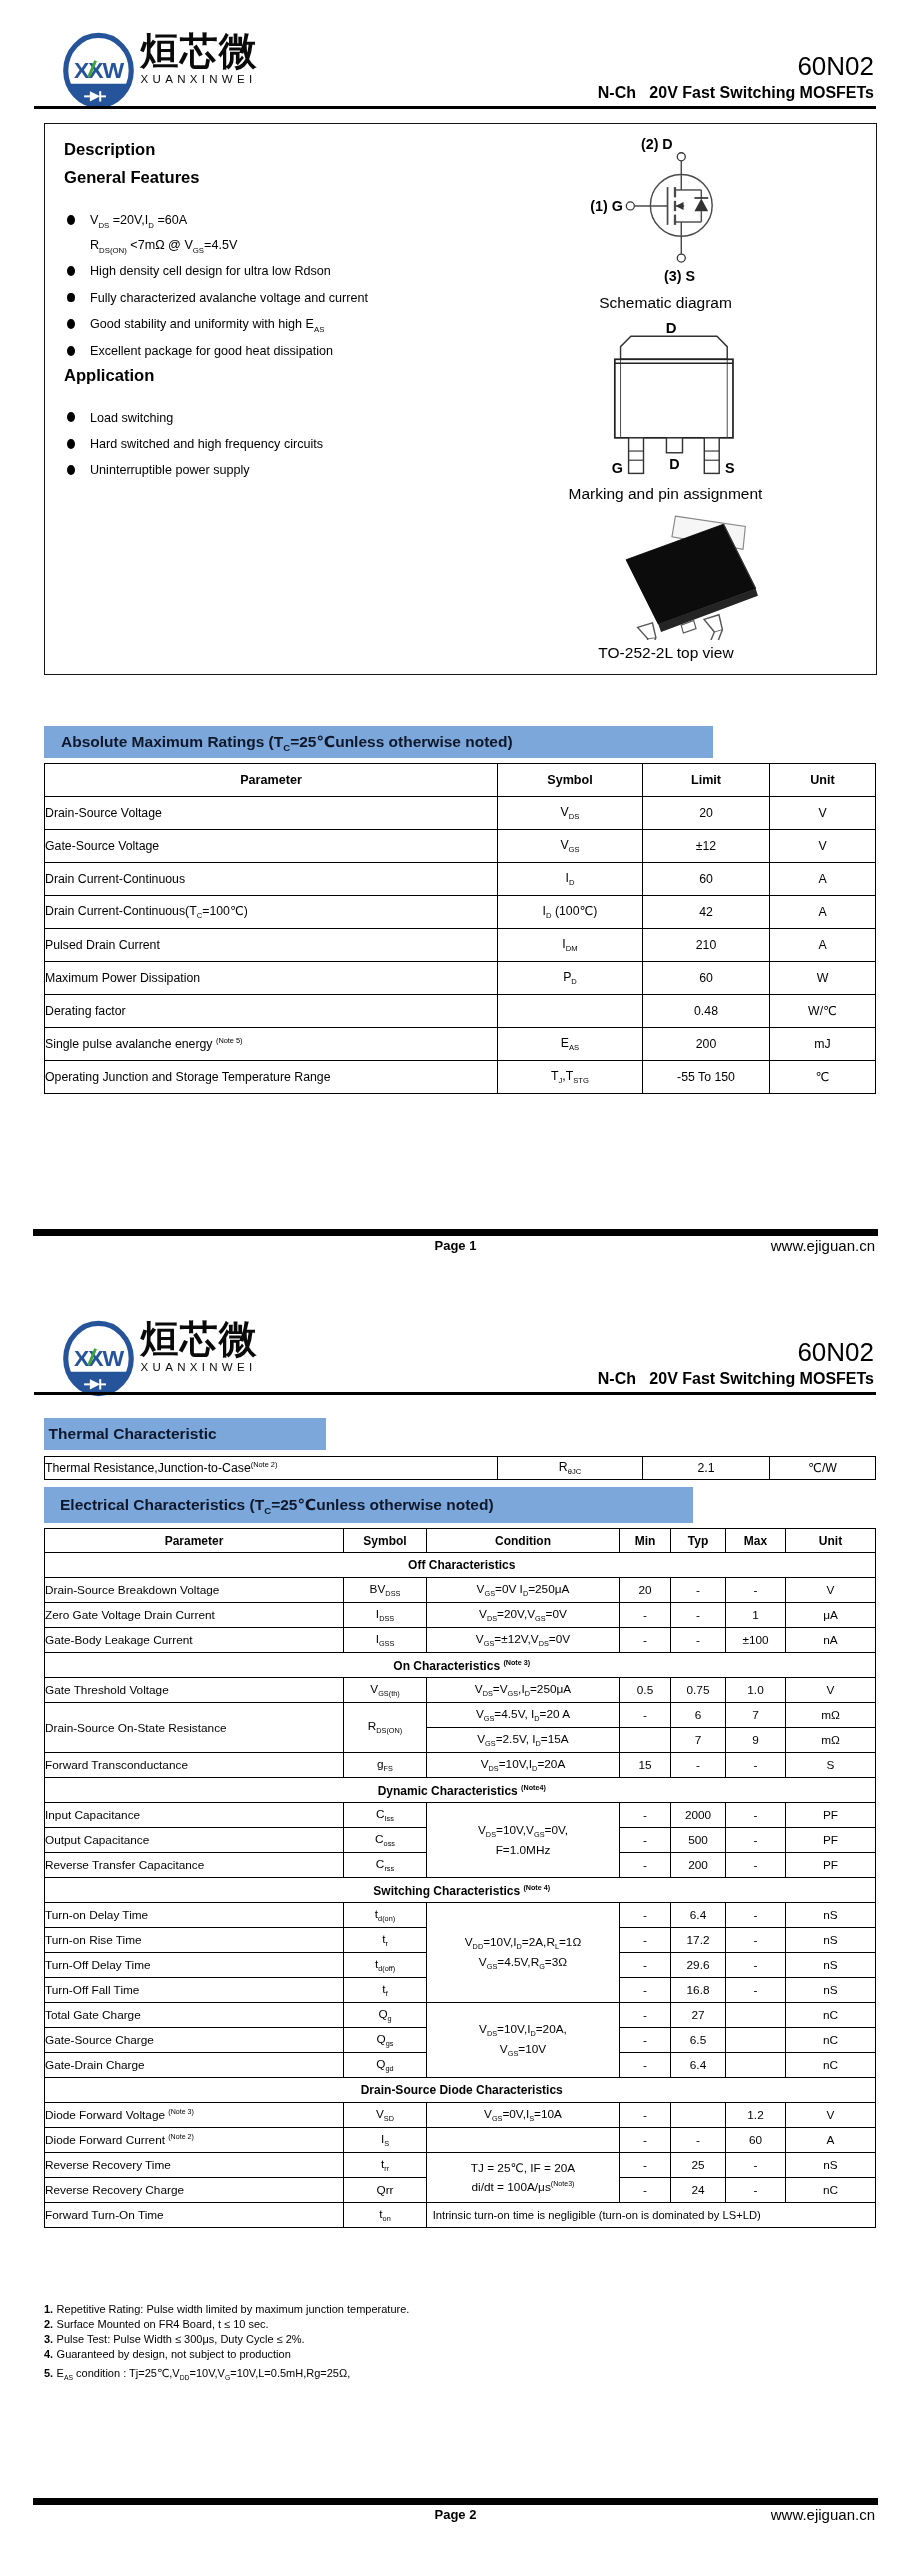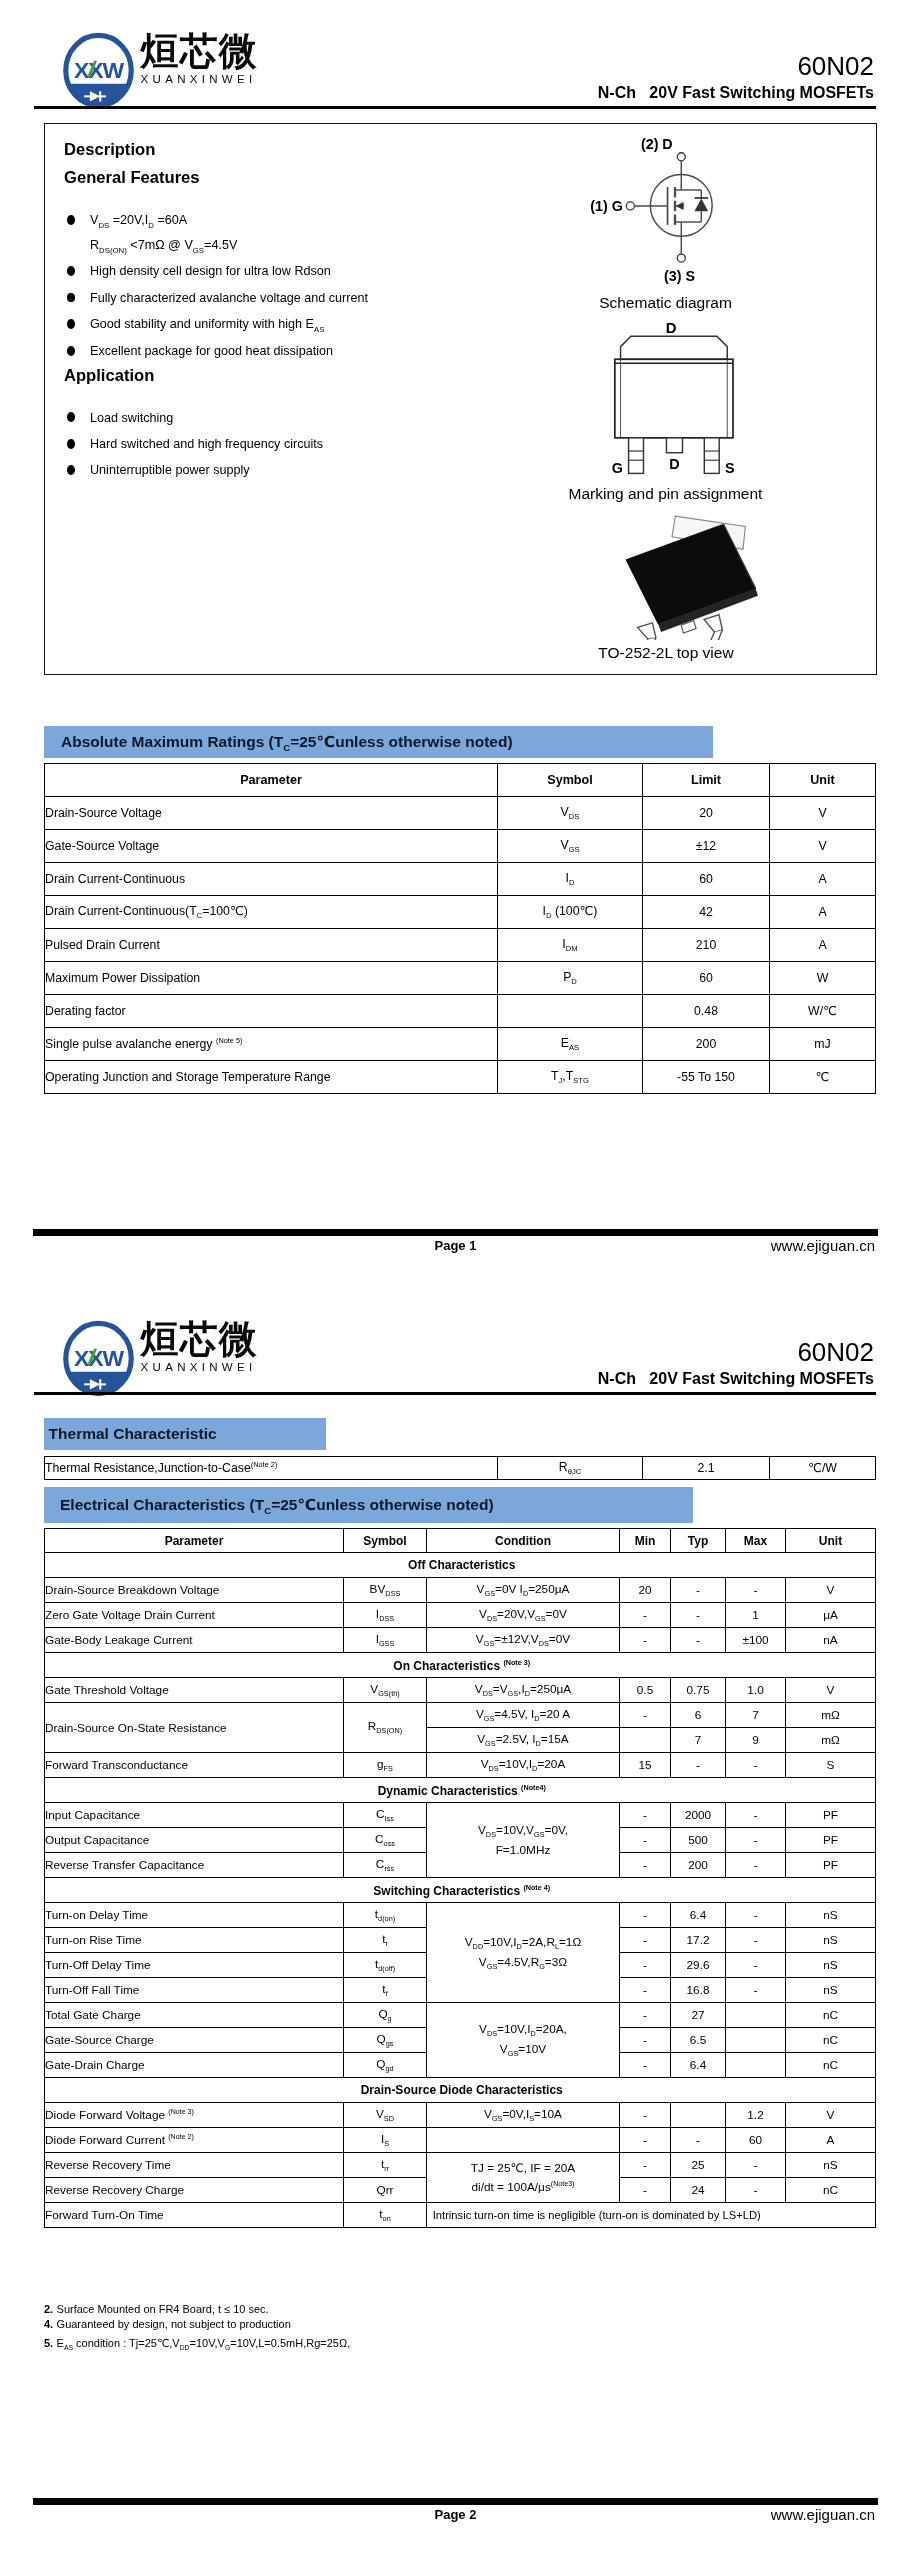--- a/index.html
+++ b/index.html
@@ -519,21 +519,23 @@
       </tr>
   <tr>
         <td class="pl">Forward Turn-On Time</td>
         <td>t<sub>on</sub></td>
         <td class="ton-note" colspan="5">Intrinsic turn-on time is negligible (turn-on is dominated by LS+LD)</td>
       </tr>
 </tbody>
   </table>
 
 <div class="abs" style="left:44px;top:2302px;width:688px">
+  <div class="note-item"><b>1.</b><span>Repetitive Rating: Pulse width limited by maximum junction temperature.</span></div>
   <div class="note-item"><b>2.</b><span>Surface Mounted on FR4 Board, t ≤ 10 sec.</span></div>
+  <div class="note-item"><b>3.</b><span>Pulse Test: Pulse Width ≤ 300μs, Duty Cycle ≤ 2%.</span></div>
   <div class="note-item"><b>4.</b><span>Guaranteed by design, not subject to production</span></div>
   <div class="note-item note-gap"><b>5.</b><span>E<sub>AS</sub> condition : Tj=25℃,V<sub>DD</sub>=10V,V<sub>G</sub>=10V,L=0.5mH,Rg=25Ω,</span></div>
 </div>
 
 <div class="abs hrule" style="left:33px;top:2498px;width:845px;height:6.9px"></div>
 <div class="abs footer-page" style="left:0;top:2507px">Page 2</div>
 <div class="abs footer-site" style="right:36px;top:2506px">www.ejiguan.cn</div>
 
 
 </body></html>

